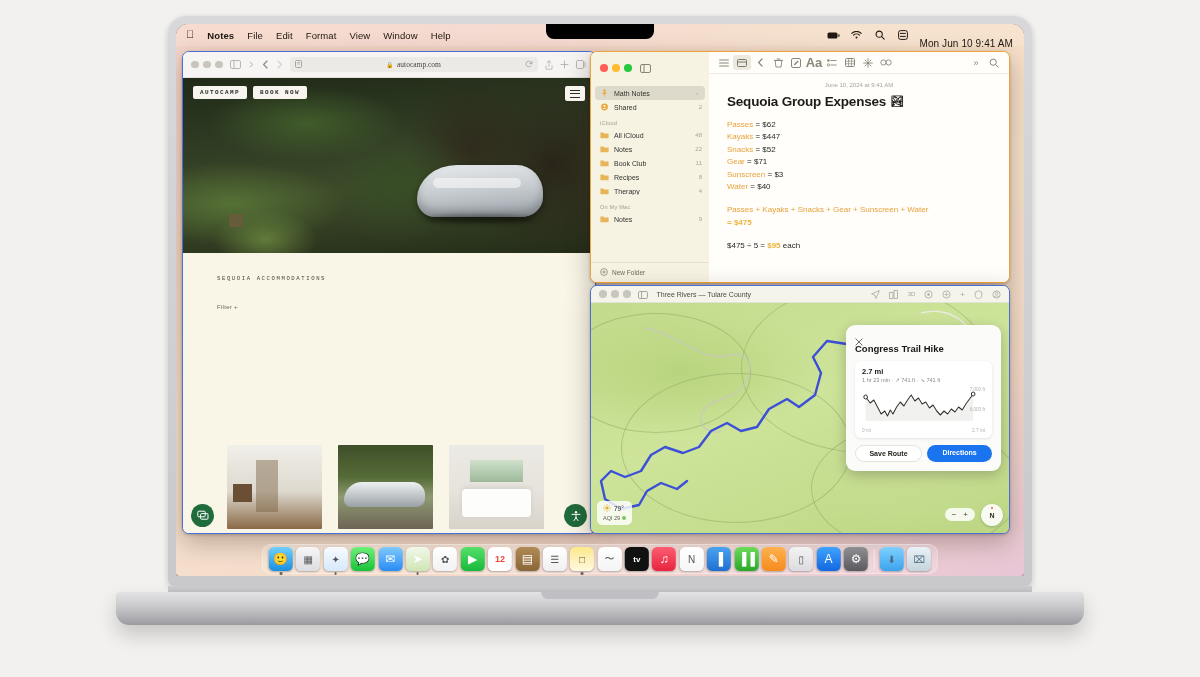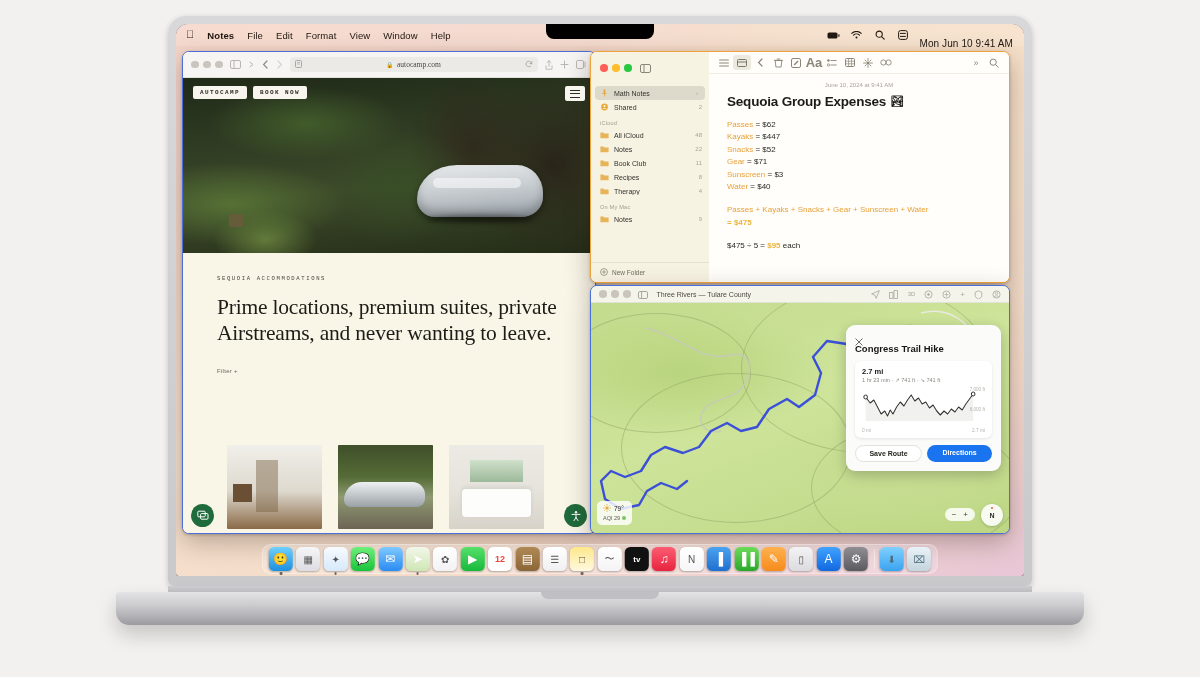--- a/index.html
+++ b/index.html
@@ -369,21 +369,20 @@
         </div>
         <div class="burger">
           <span></span>
                 <span></span>
                 <span></span>
         </div>
       </div>
 
       <div id="page">
         <div class="eyebrow">SEQUOIA ACCOMMODATIONS</div>
-        <div class="headline">Prime locations, premium suites, private Airstreams, and never wanting to leave.</div>
         <div class="filter-row">Filter +</div>
         <div class="thumbs">
           <div class="thumb th1"></div>
           <div class="thumb th2"></div>
           <div class="thumb th3"></div>
         </div>
         <div class="fab fab-chat">
           <svg width="12" height="11" viewBox="0 0 12 11">
                   <rect x="0.8" y="1.2" width="7.4" height="5.6" rx="1" stroke="#fff" fill="none" stroke-width="1"></rect>
                   <rect x="3.6" y="3.6" width="7.4" height="5.6" rx="1" stroke="#fff" fill="none" stroke-width="1"></rect>

